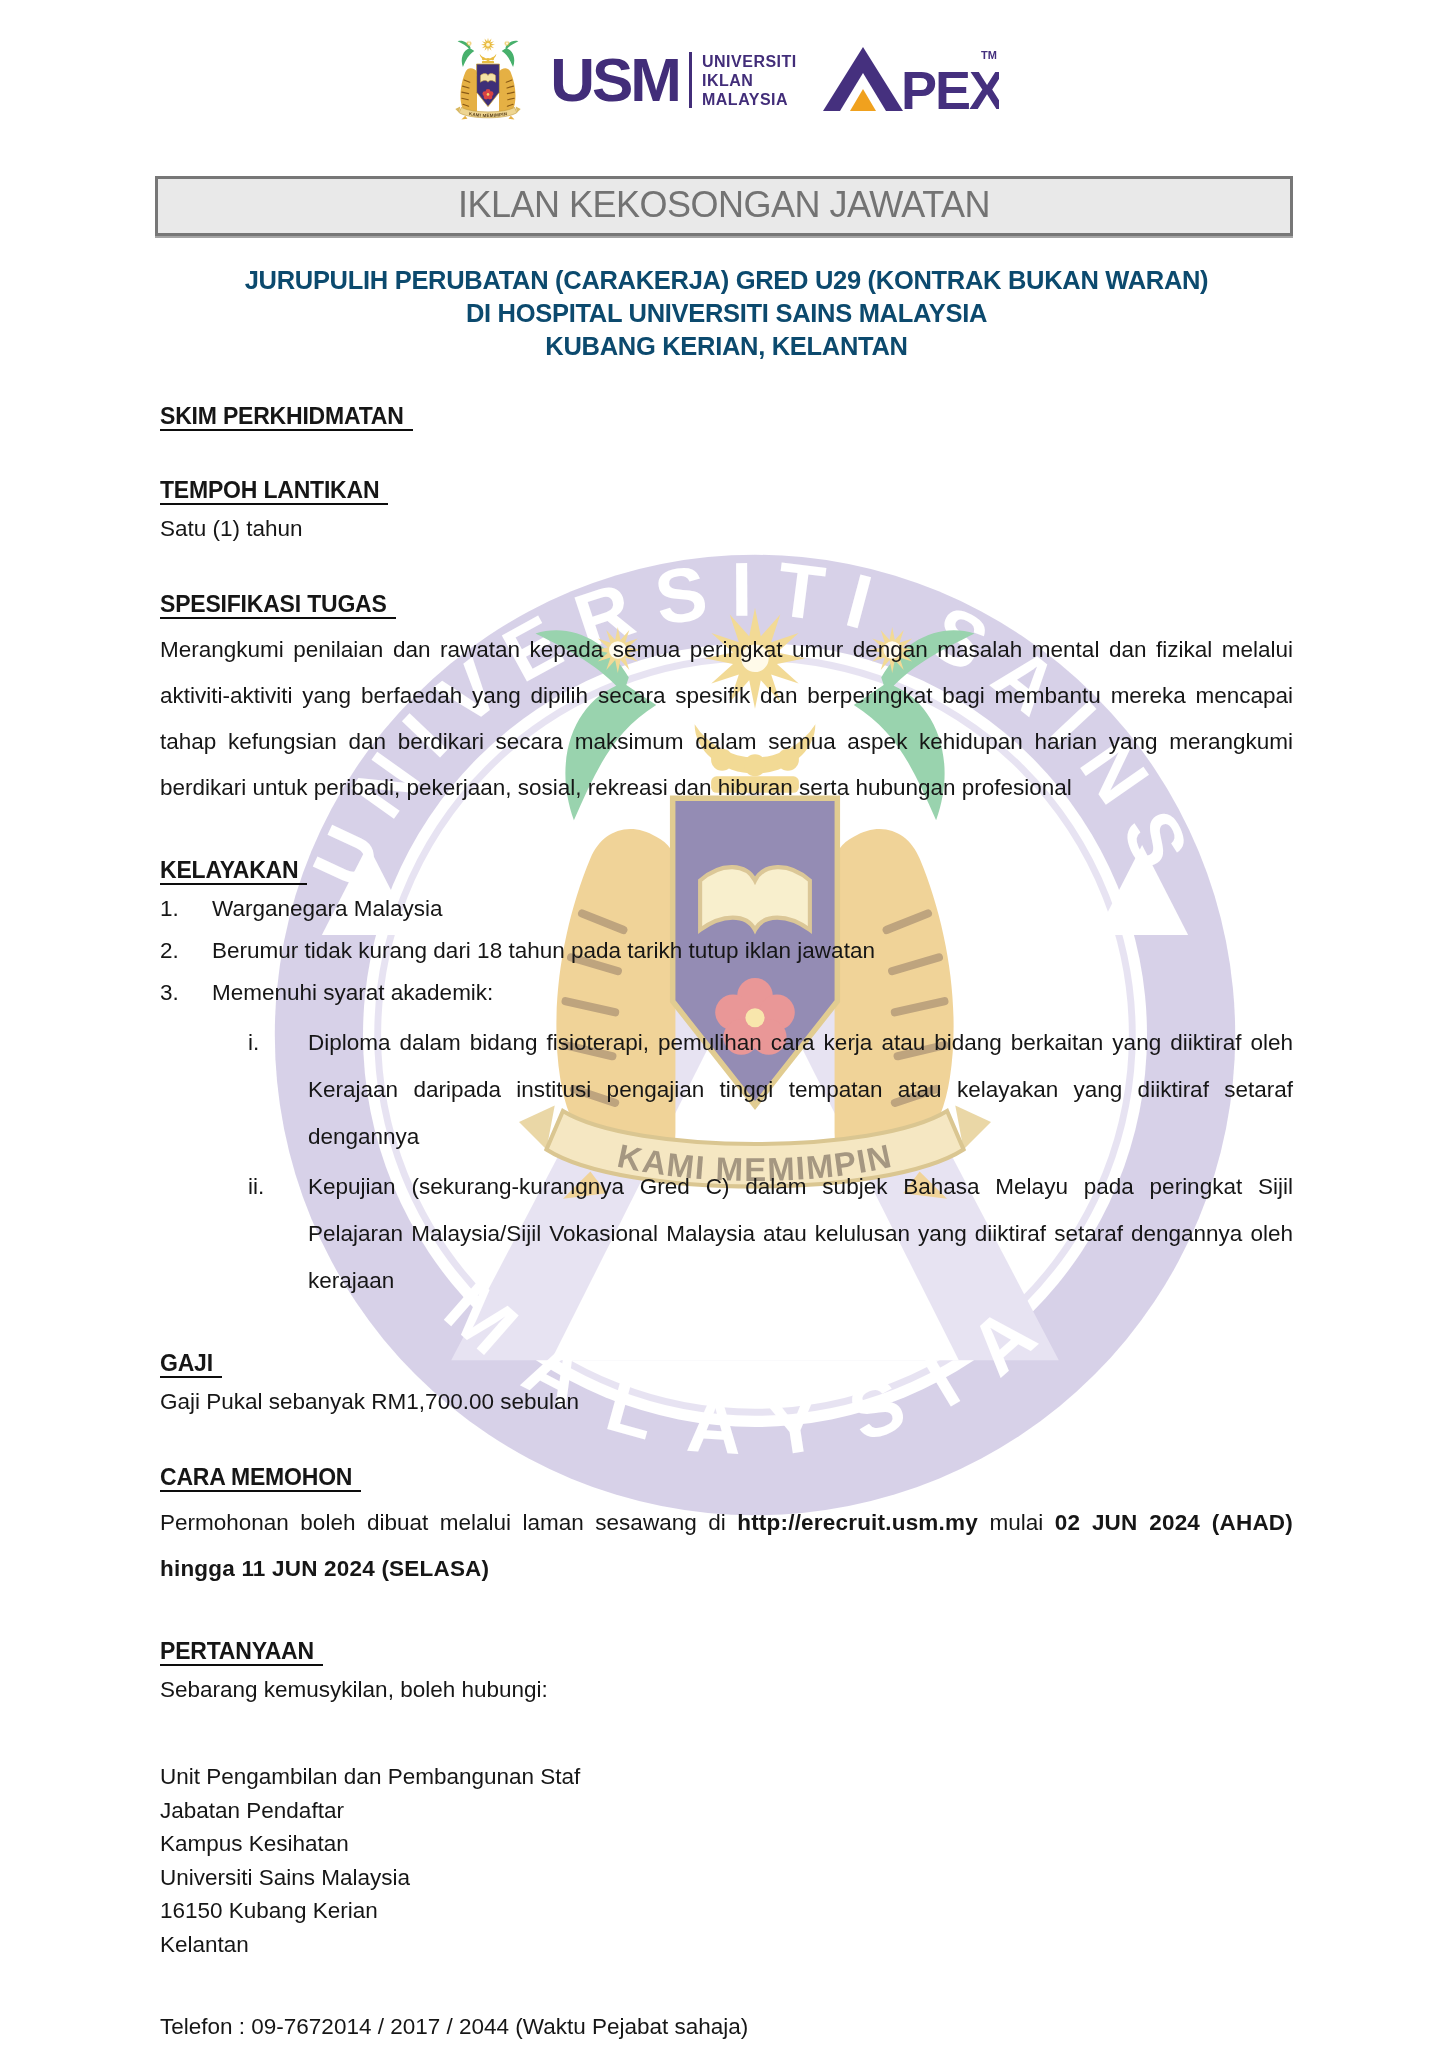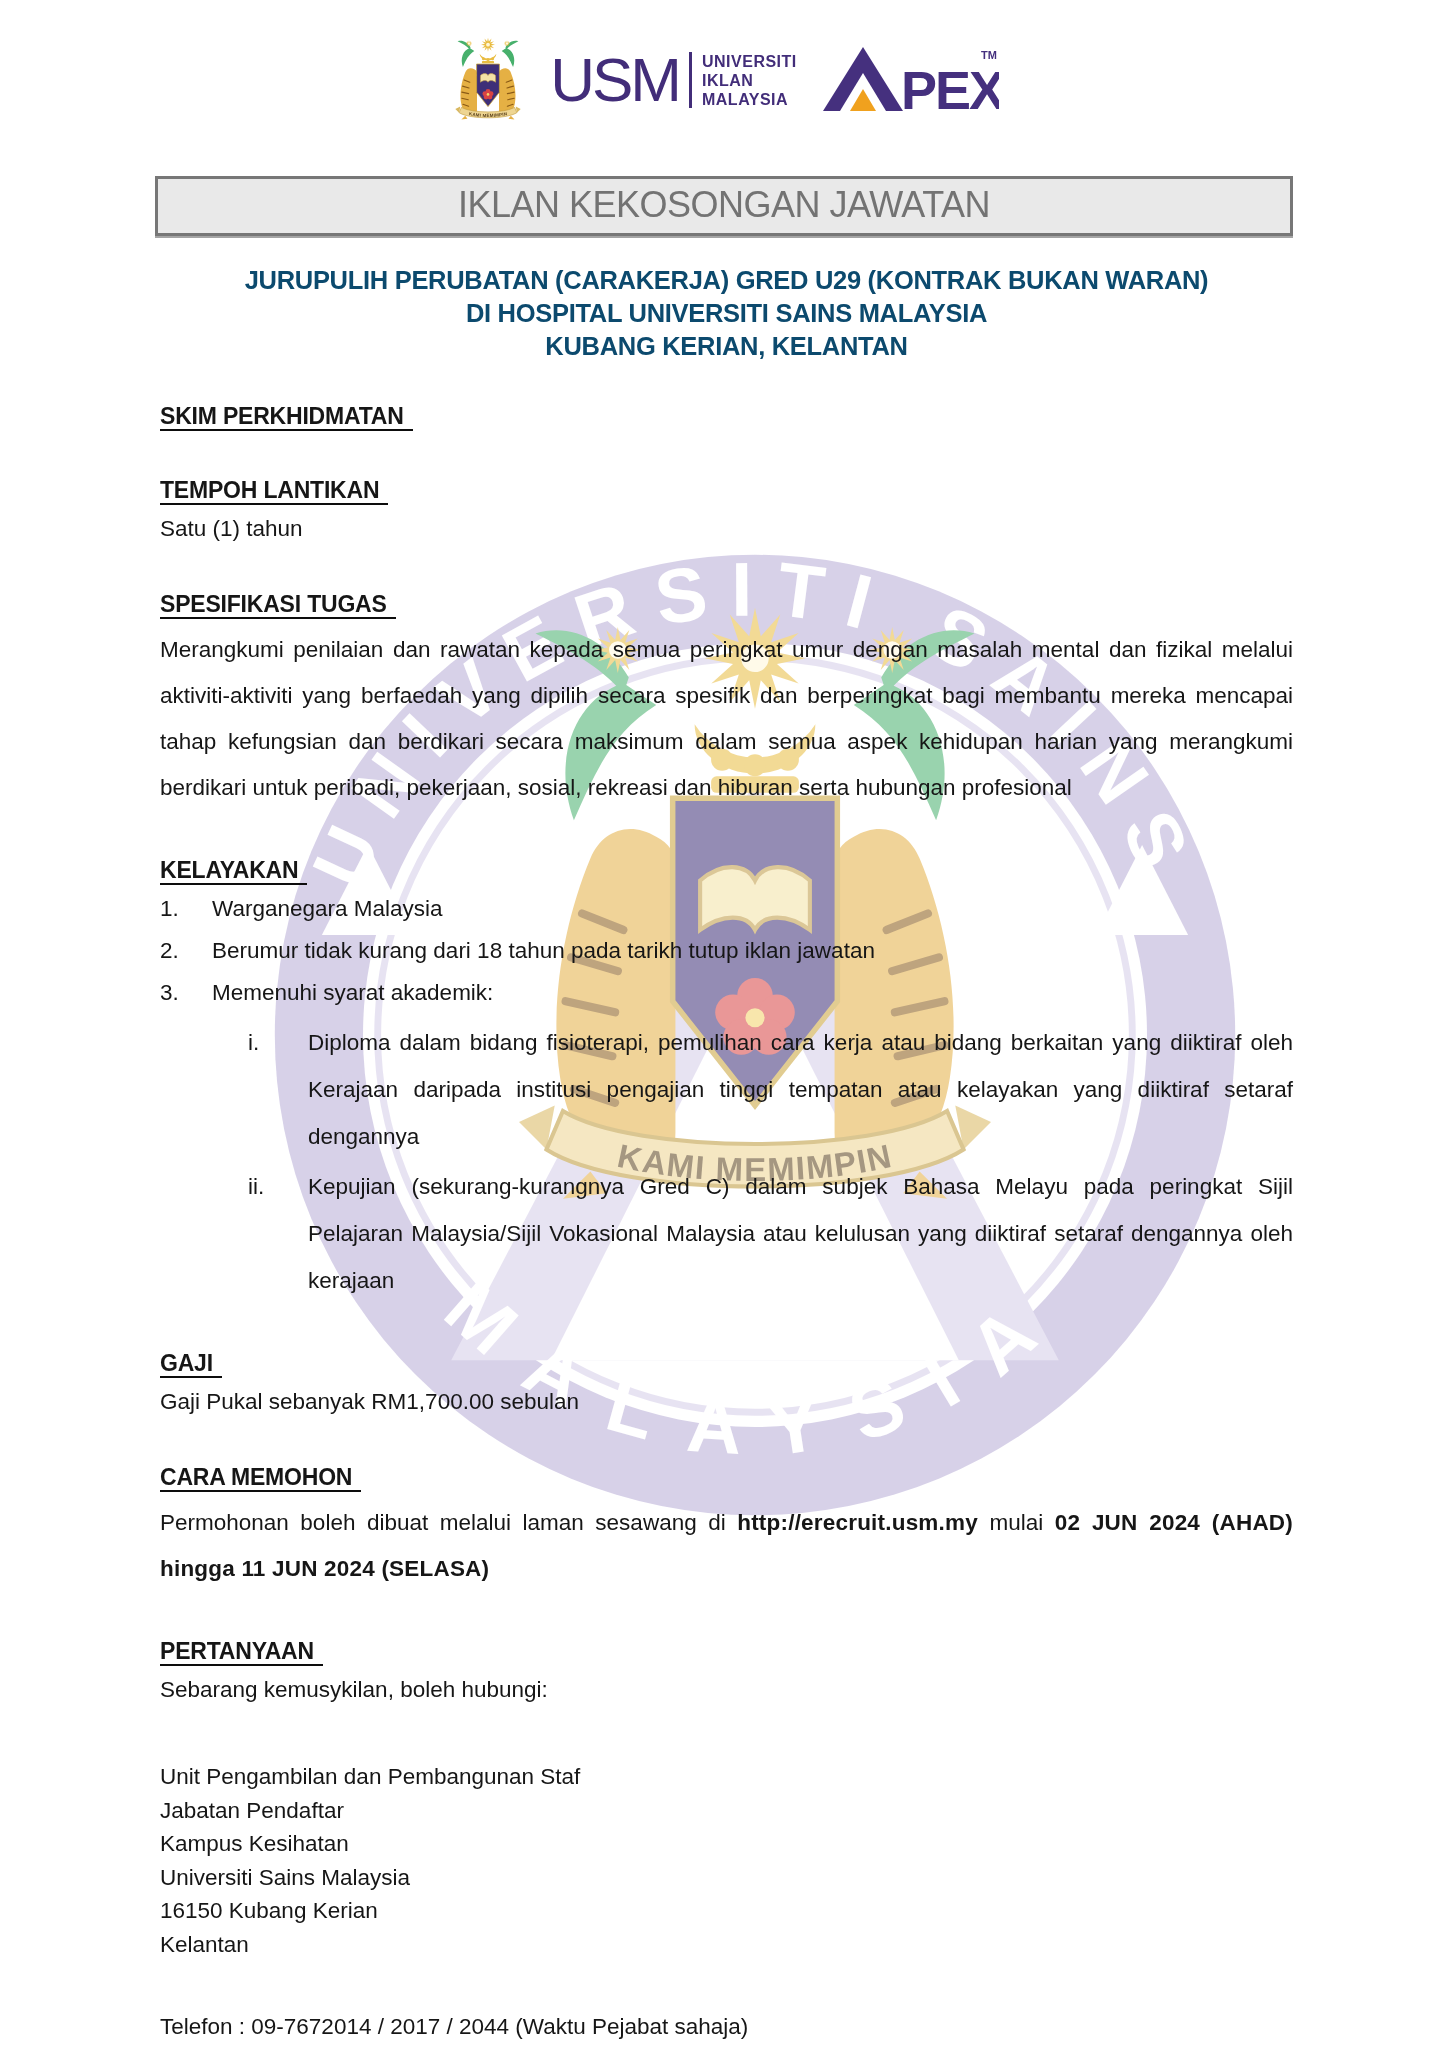--- a/index.html
+++ b/index.html
@@ -22,21 +22,21 @@
   
   .fg { position:relative; z-index:1; }
 
   .logo-row {
     padding-top:30px;
     display:flex; justify-content:center; align-items:center; gap:24px;
     height:100px;
   }
   .usm-logo { display:flex; align-items:center; gap:10px; }
   .usm-acronym {
-    font-size:62px; font-weight:normal; letter-spacing:-3px;
+    font-size:62px; font-weight:bold; letter-spacing:-3px;
     color:#422d79; line-height:1;
   }
   .usm-divider { width:3px; height:56px; background:#422d79; }
   .usm-name { display:flex; flex-direction:column; }
   .usm-name span {
     font-size:16px; font-weight:bold; color:#422d79;
     line-height:19px; letter-spacing:0.5px;
   }
 
   .title-box {

